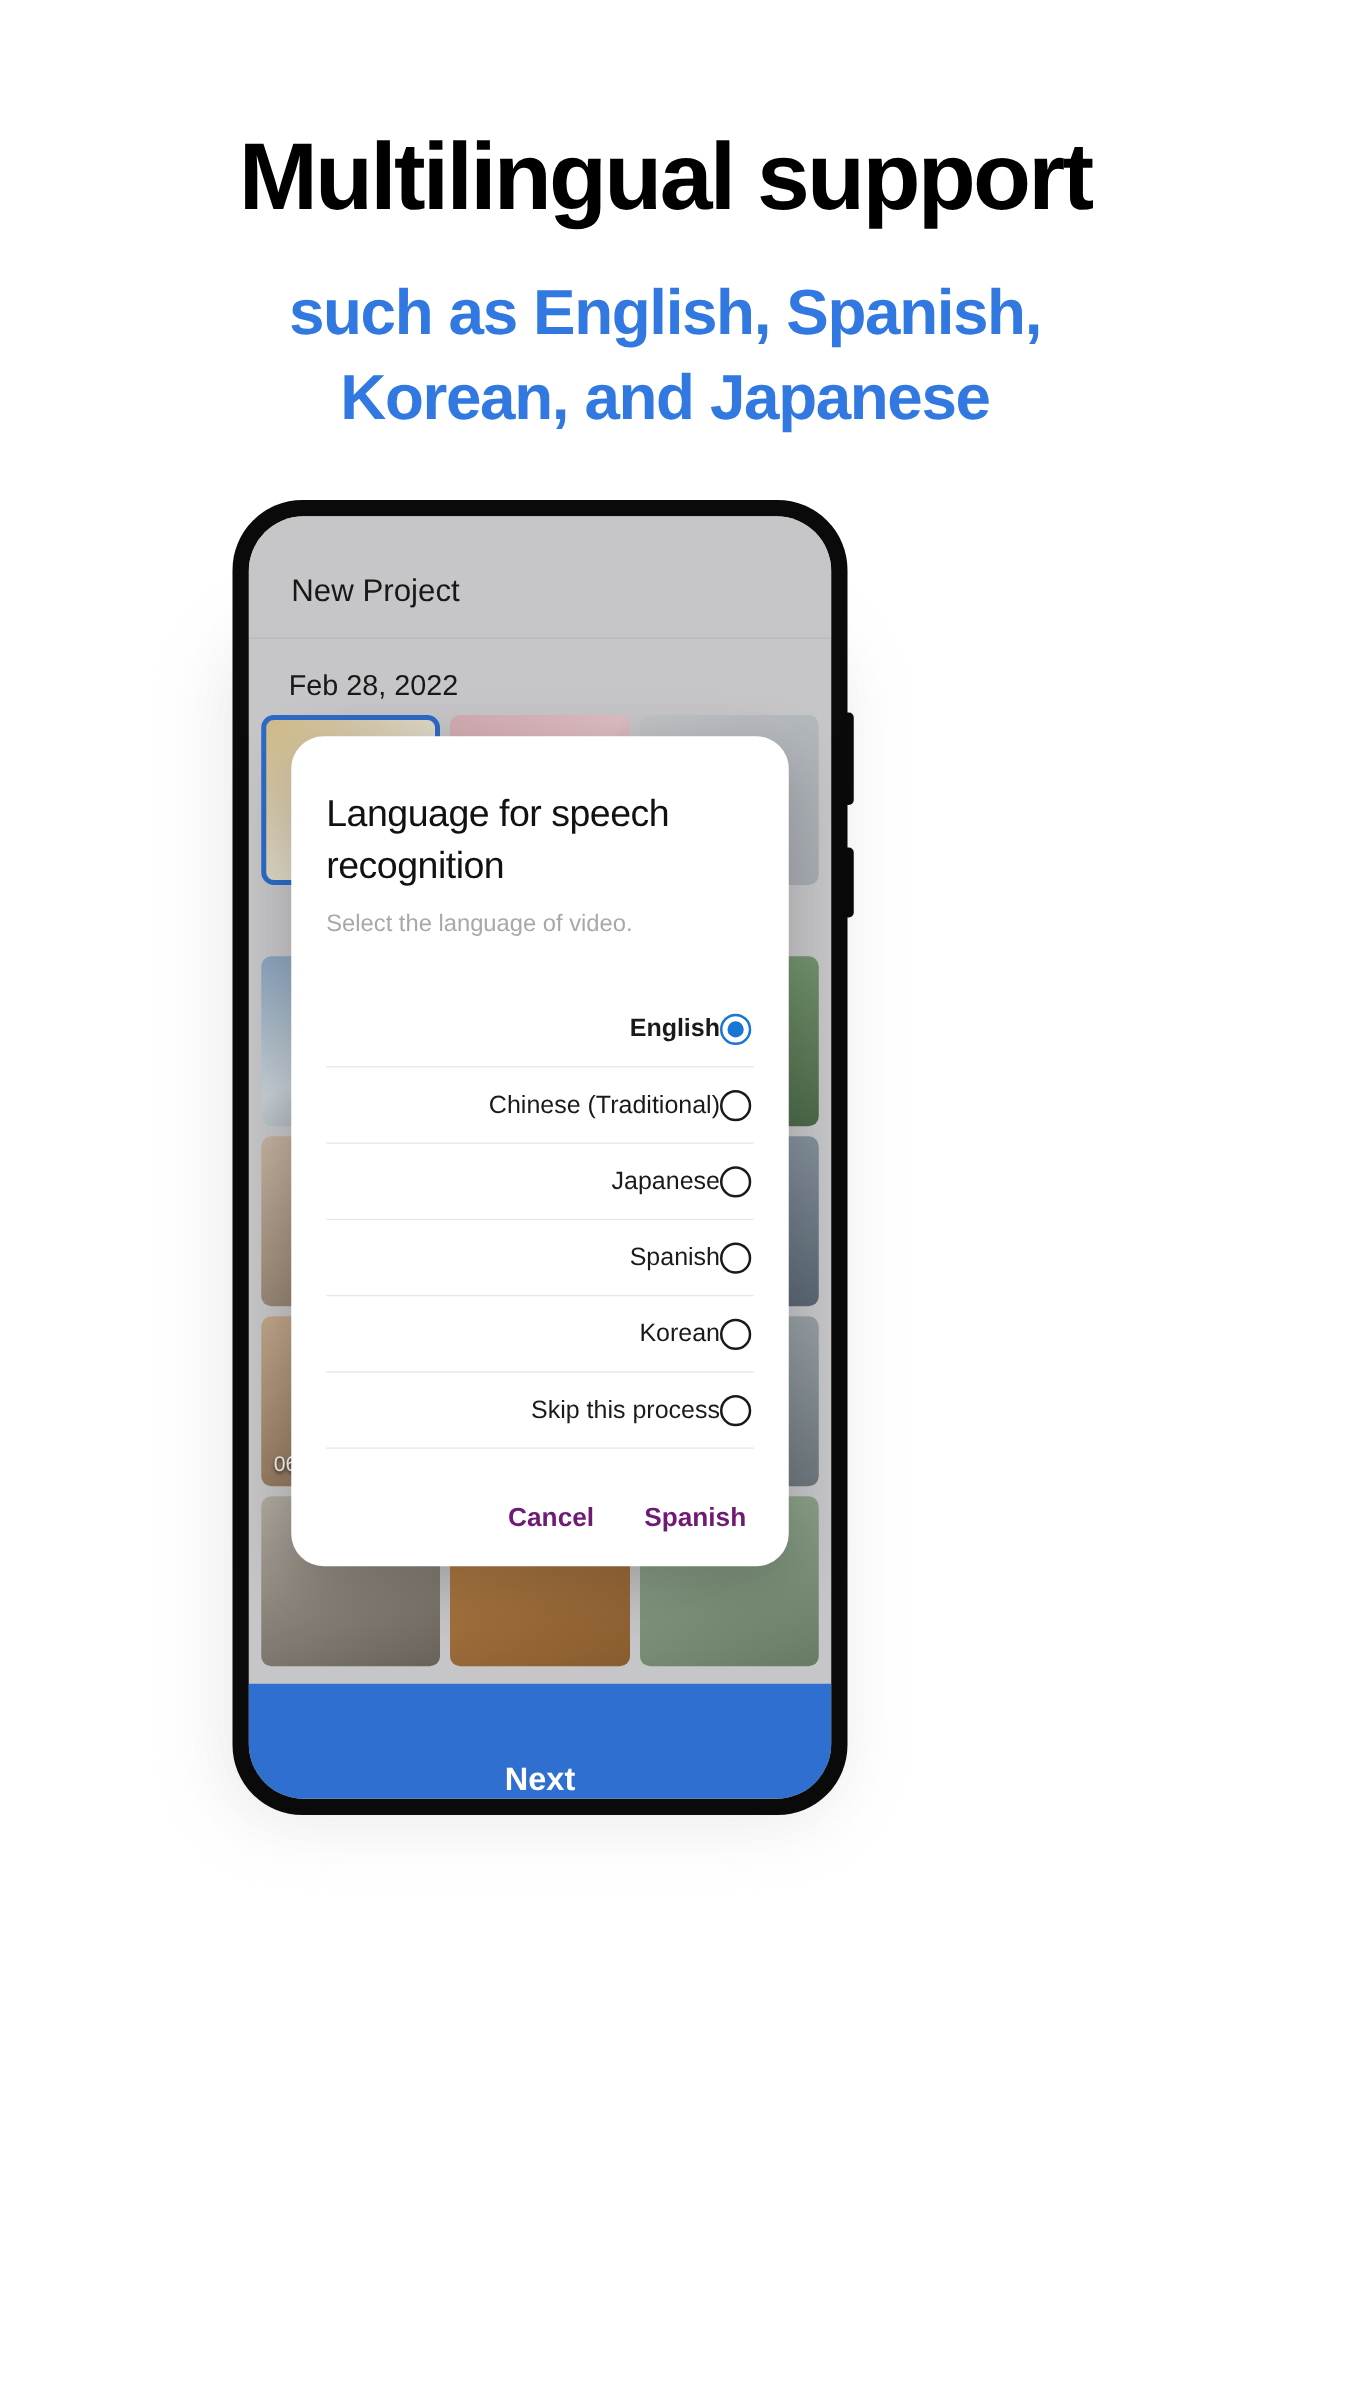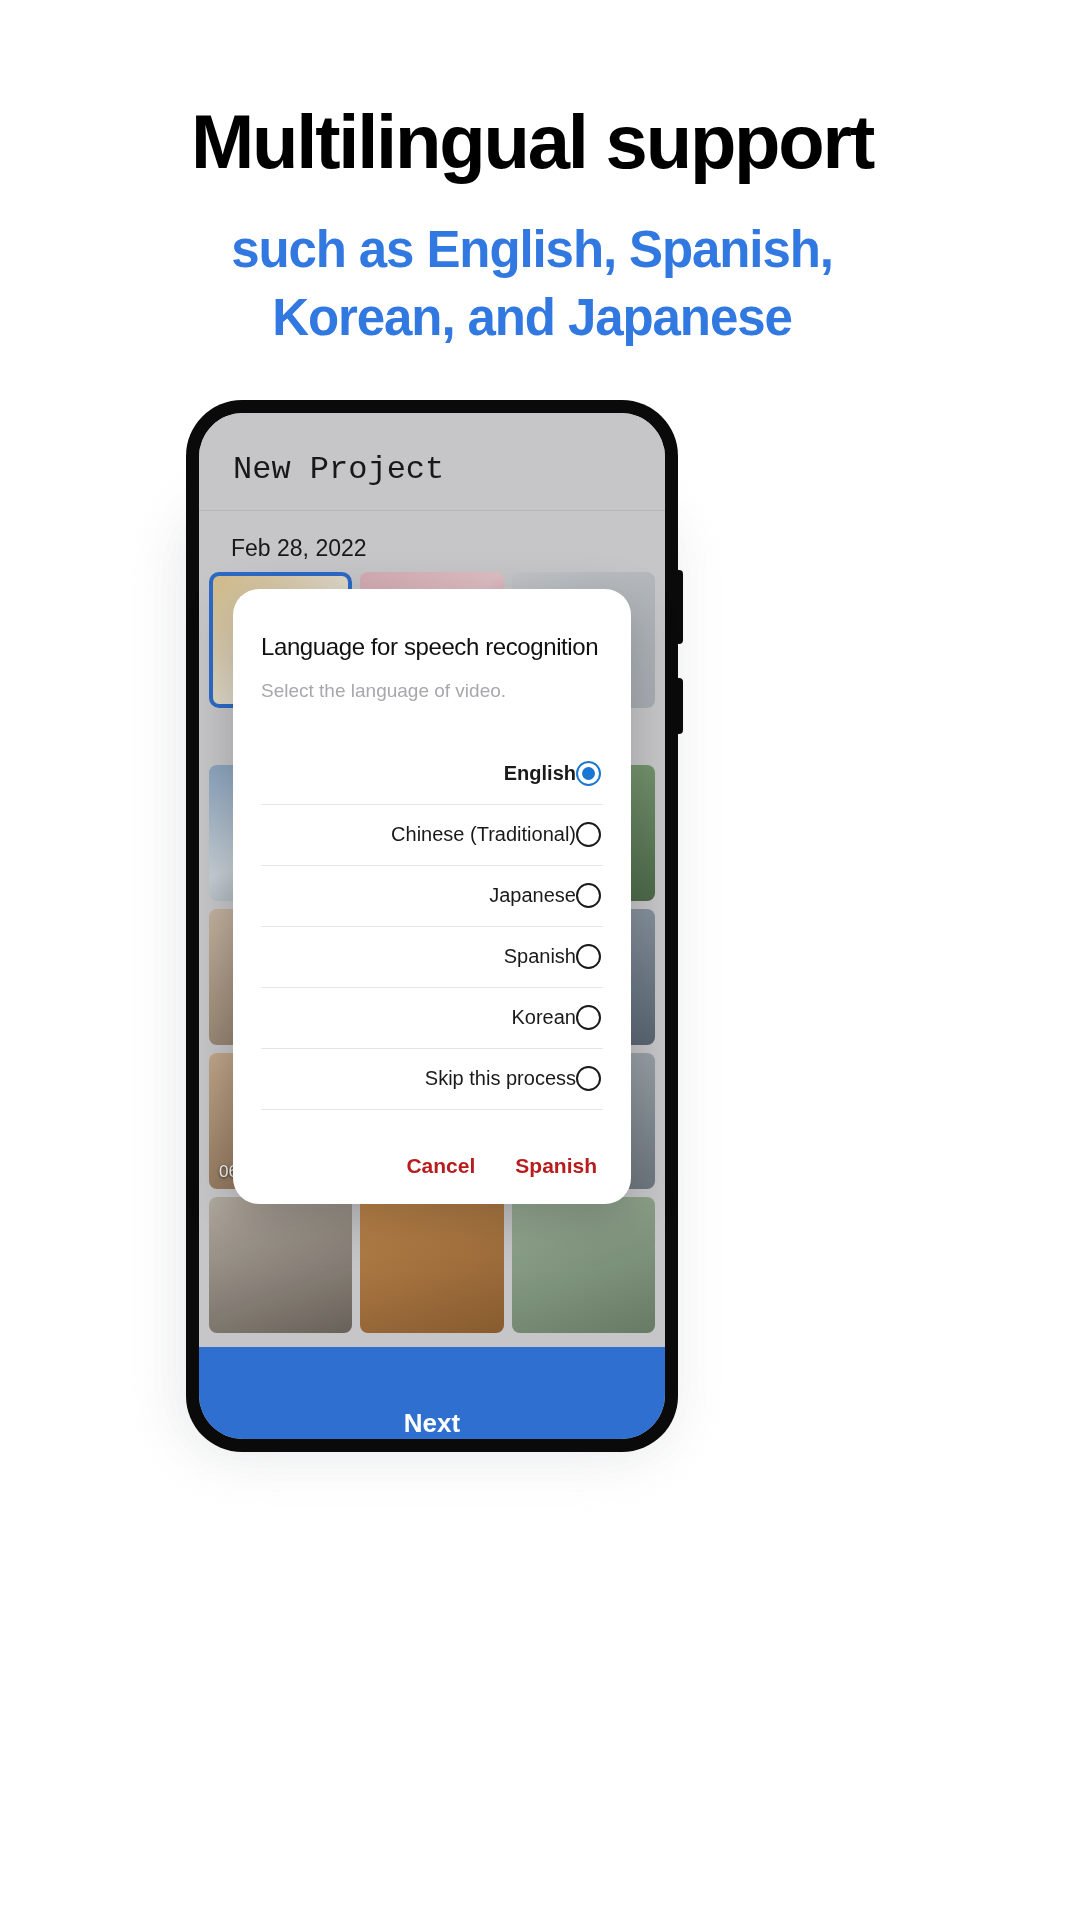--- a/index.html
+++ b/index.html
@@ -78,21 +78,21 @@
 
   
   .app-header {
     height: 98px;
     display: flex;
     align-items: flex-end;
     padding: 0 0 22px 34px;
     border-bottom: 1px solid #bfbfc2;
     background: #cfcfd1;
   }
-  .app-title { font-size: 32px; color: #1a1a1a; font-family: Liberation Mono, monospace; }
+  .app-title { font-size: 25px; color: #1a1a1a; }
 
   .date-row { padding: 24px 0 10px 32px; }
   .date-label { font-size: 23px; color: #1a1a1a; }
 
   
   .grid {
     display: grid;
     grid-template-columns: repeat(3, 1fr);
     gap: 8px;
     padding: 0 10px;
@@ -134,21 +134,21 @@
     position: absolute;
     left: 233px;
     top: 589px;
     width: 398px;
     background: #ffffff;
     border-radius: 26px;
     box-shadow: 0 14px 50px rgba(0,0,0,.22);
     padding: 42px 28px 26px 28px;
   }
   .dlg-title {
-    font-size: 24px;
+    font-size: 30px;
     color: #111;
     line-height: 1.37;
     letter-spacing: -0.4px;
   }
   .dlg-sub {
     margin-top: 16px;
     font-size: 19px;
     color: #a8a8ac;
   }
   .opt-list { margin-top: 42px; }
@@ -176,21 +176,21 @@
     border-radius: 50%;
     background: #1976d2;
   }
   .dlg-actions {
     display: flex;
     justify-content: flex-end;
     gap: 40px;
     margin-top: 44px;
     padding-right: 6px;
   }
-  .dlg-btn { font-size: 21px; font-weight: bold; color: #b91c1c; }
+  .dlg-btn { font-size: 21px; font-weight: bold; color: #701a75; }
 
   
   .g1  { background: linear-gradient(135deg,#d8c08a,#e9e3d4 55%,#cfc7b4); }
   .g2  { background: linear-gradient(135deg,#dcb3ba,#e7c6cb 50%,#c98f9f); }
   .g3  { background: linear-gradient(135deg,#c9ccd0,#aeb4ba); }
   .g4  { background: linear-gradient(160deg,#8fa9c4,#cfd8de 60%,#9aa7ae); }
   .g5  { background: linear-gradient(160deg,#b7c7b0,#8b9b86); }
   .g6  { background: linear-gradient(160deg,#87a87f,#4f6d4c); }
   .g7  { background: linear-gradient(160deg,#cbb9a6,#8e7b68); }
   .g8  { background: linear-gradient(160deg,#c2726a,#8e3f3a); }

